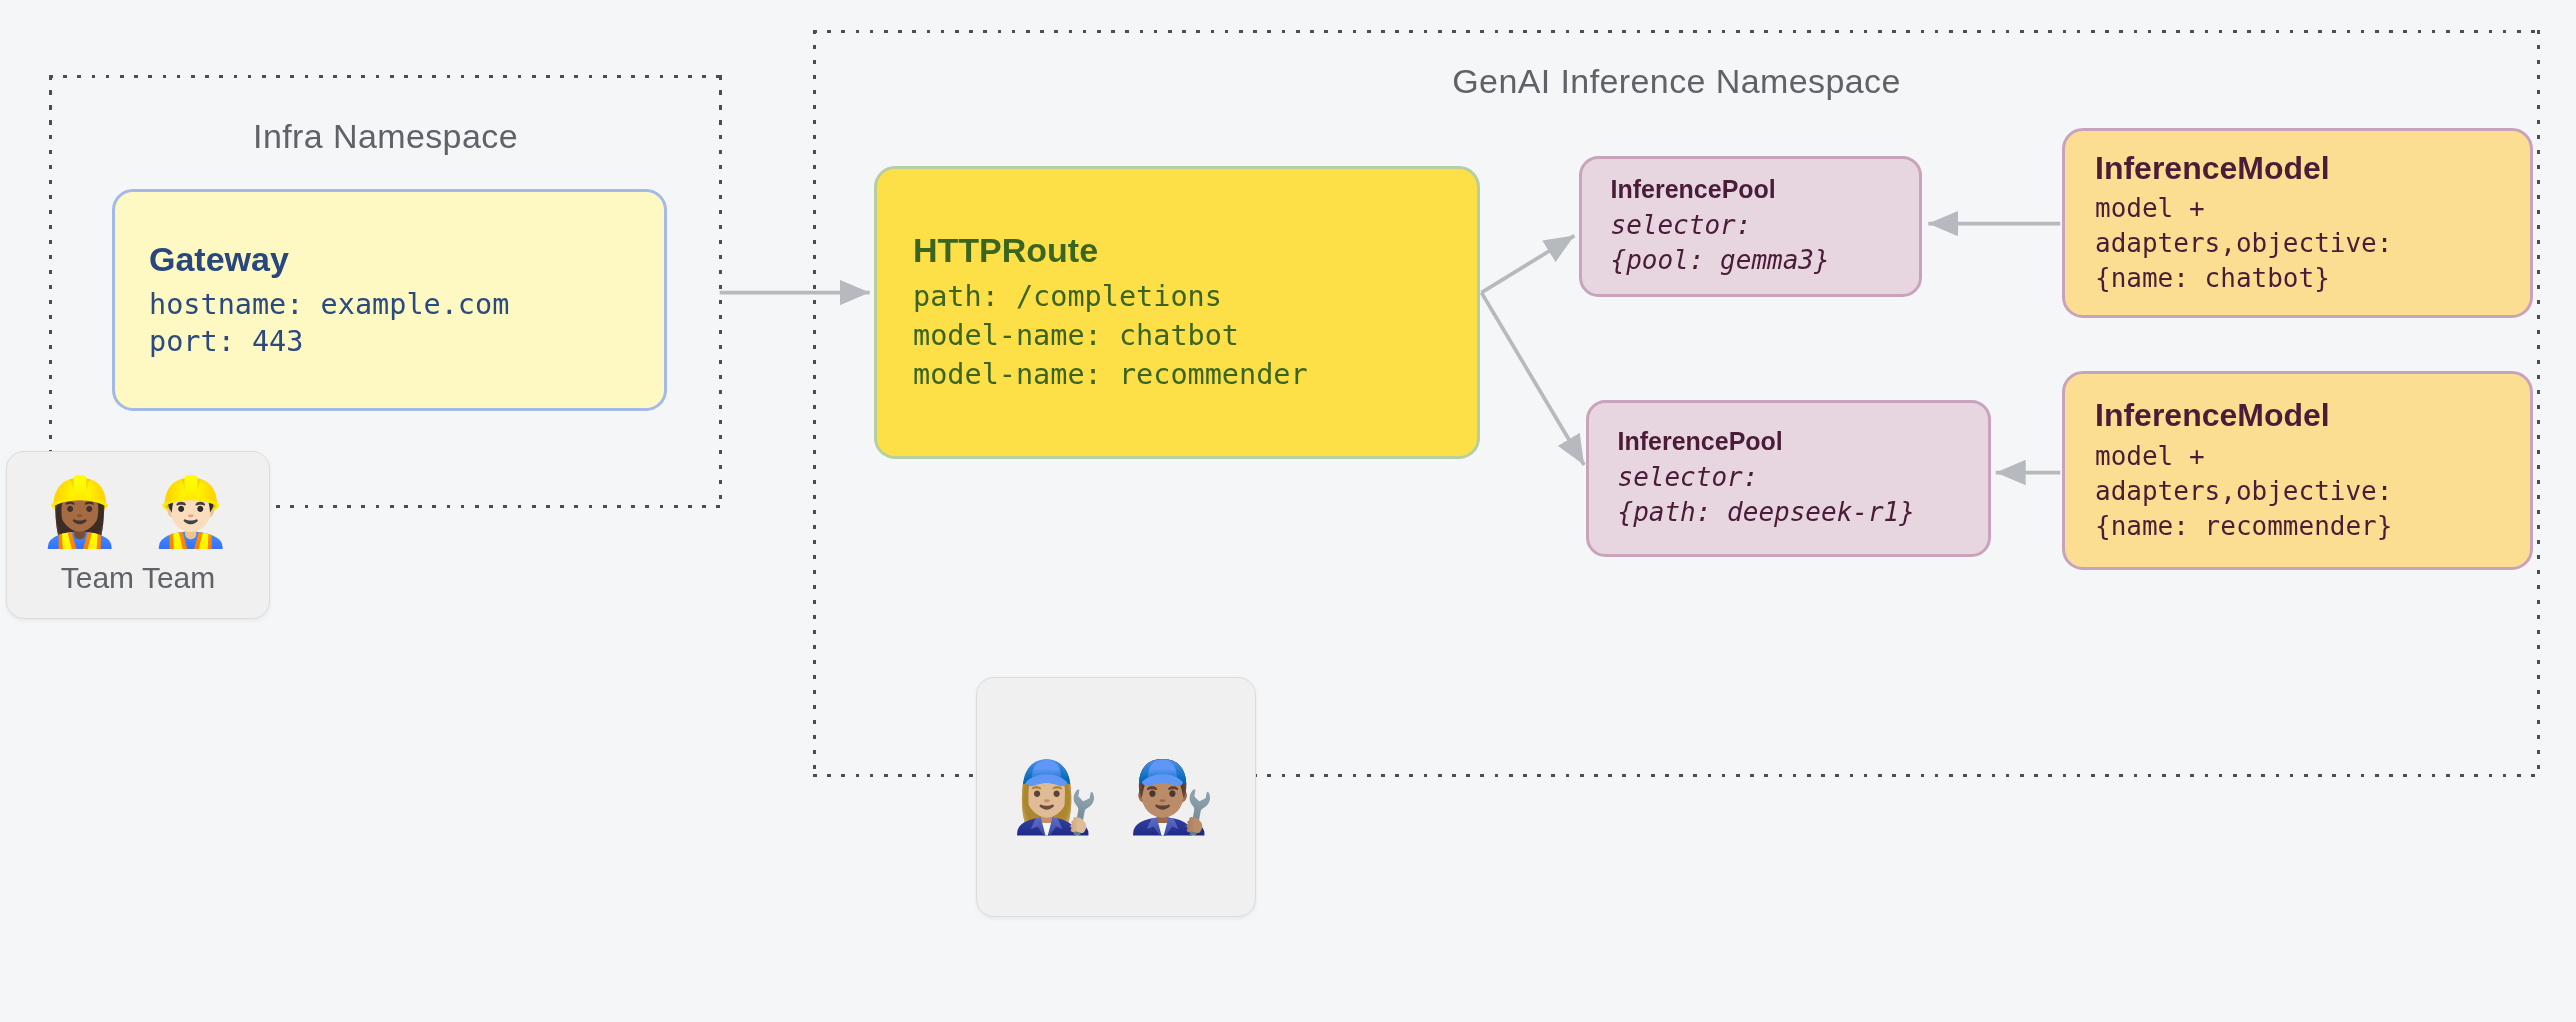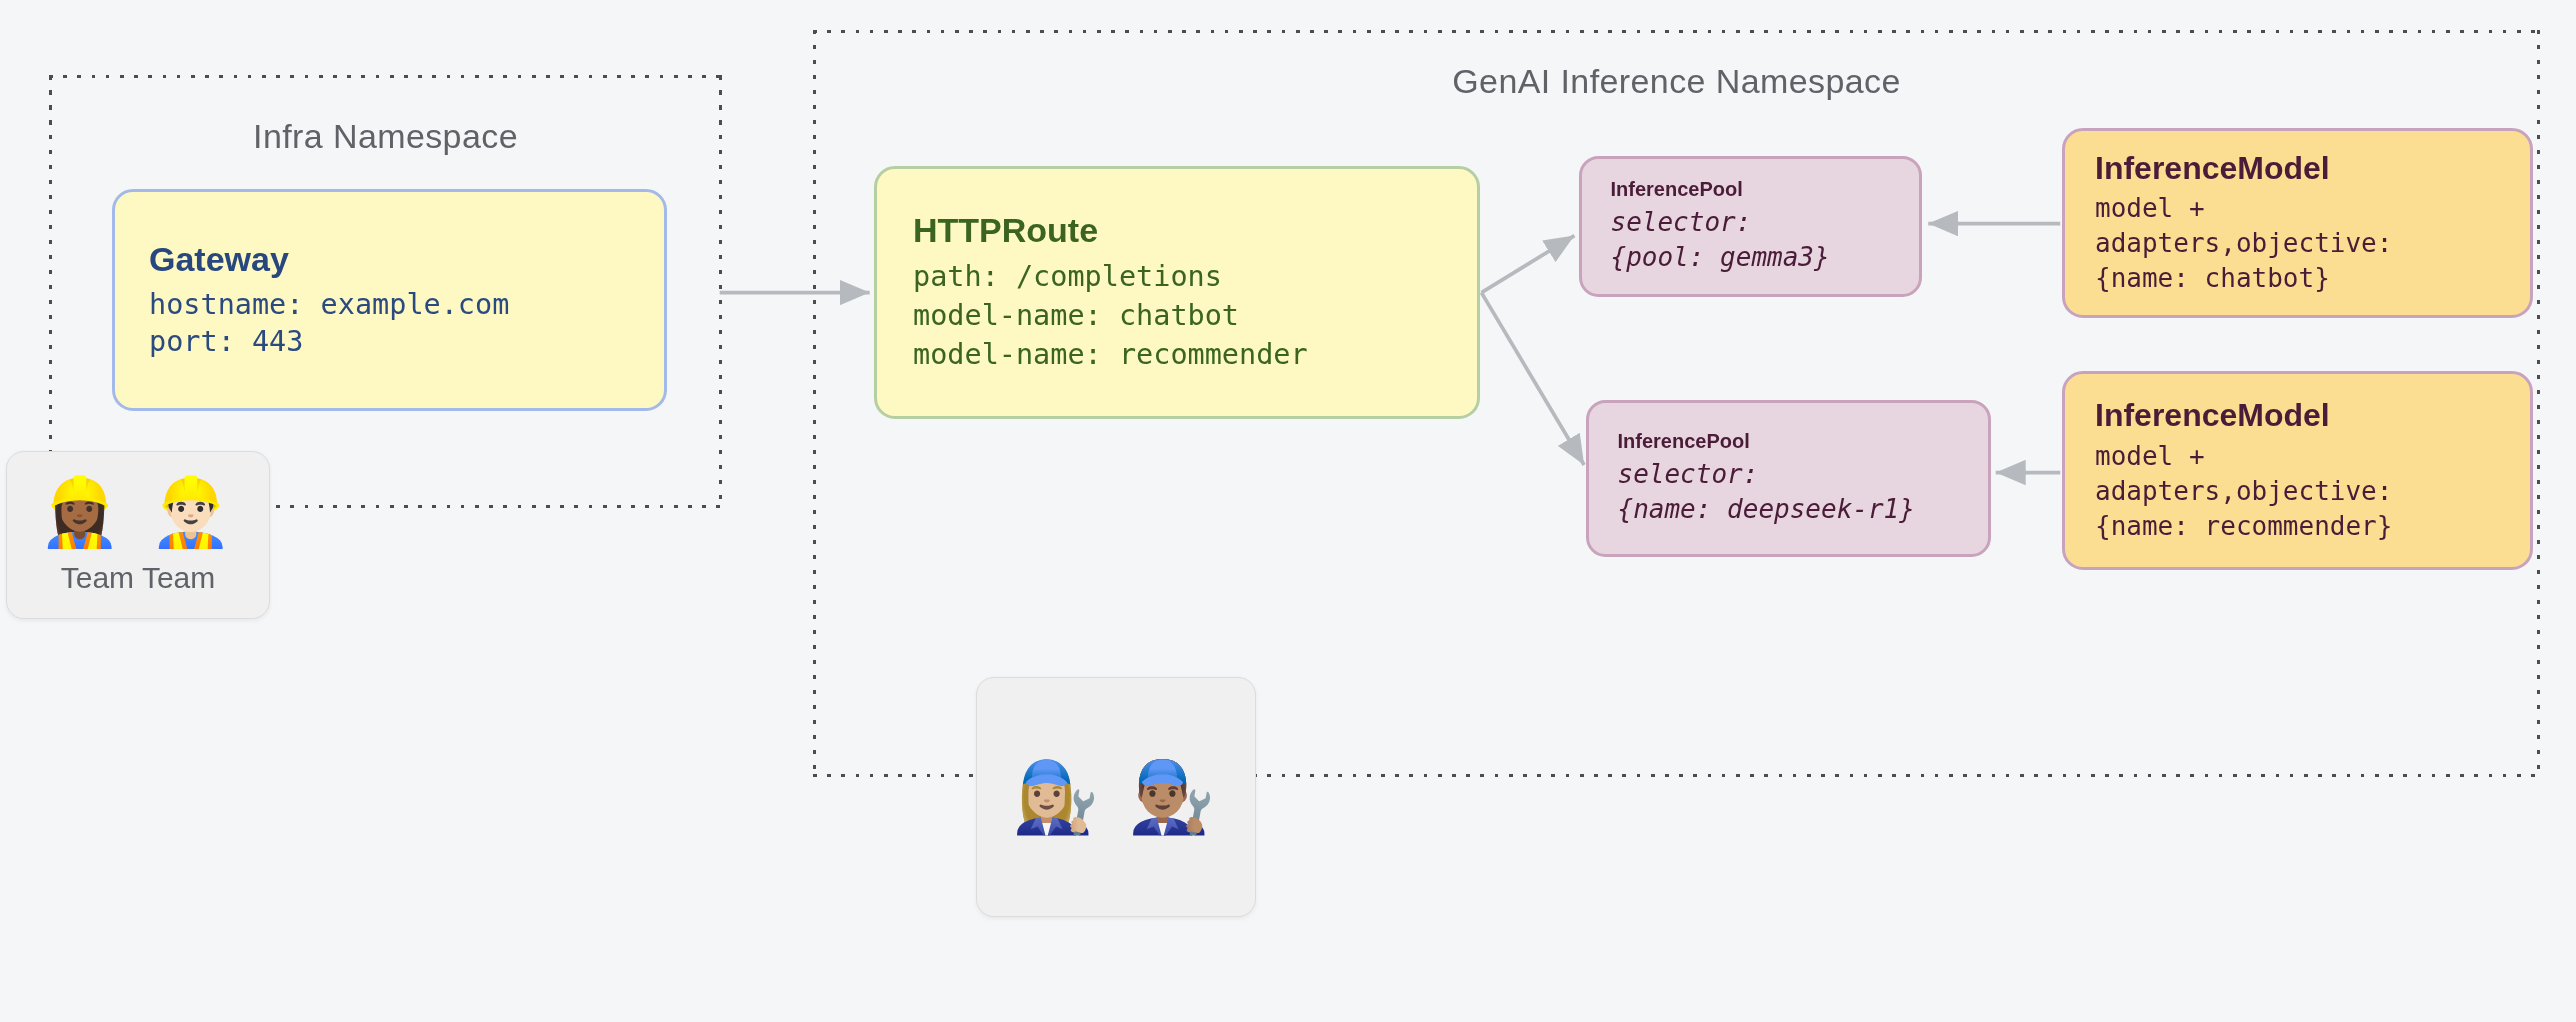--- a/index.html
+++ b/index.html
@@ -46,33 +46,33 @@
   }
 
   .node-gateway {
     left: 112px; top: 189px; width: 555px; height: 222px;
     background: #fef9c3; border: 3.7px solid #a3b9ea; padding: 0 30px 0 34px;
   }
   .node-gateway .node-title { color: #27477e; font-size: 34px; }
   .node-gateway .mono { color: #2b4a80; font-size: 28.5px; line-height: 37px; }
 
   .node-httproute {
-    left: 874px; top: 166px; width: 606px; height: 253px;
-    background: #fef9c3; border: 3.7px solid #b5cfa2; padding: 0 30px 0 36px;
+    left: 874px; top: 166px; width: 606px; height: 293px;
+    background: #fde047; border: 3.7px solid #b5cfa2; padding: 0 30px 0 36px;
   }
   .node-httproute .node-title { color: #3a6420; font-size: 34px; }
   .node-httproute .mono { color: #3a6420; font-size: 28.5px; line-height: 39px; }
 
   .node-pool {
     background: #e7d6e0; border: 3.7px solid #c9a3bc; padding: 0 22.5px 0 28.5px;
     border-radius: 19.5px;
   }
   .node-pool-1 { left: 1579px; top: 156px; width: 343px; height: 141px; }
   .node-pool-2 { left: 1586px; top: 400px; width: 405px; height: 157px; }
-  .node-pool .node-title { color: #4a1c38; font-size: 20px; margin-bottom: 4.5px; }
+  .node-pool .node-title { color: #4a1c38; font-size: 25px; margin-bottom: 4.5px; }
   .node-pool .mono { color: #4a1c38; font-size: 26px; line-height: 35px; font-style: italic; }
 
   .node-model {
     background: #fbde92; border: 3.7px solid #c7a3bf; padding: 0 22.5px 0 30px;
     border-radius: 21px;
   }
   .node-model-1 { left: 2062px; top: 128px; width: 471px; height: 190px; }
   .node-model-2 { left: 2062px; top: 371px; width: 471px; height: 199px; }
   .node-model .node-title { color: #4a1c38; font-size: 32px; margin-bottom: 4.5px; }
   .node-model .mono { color: #4a1c38; font-size: 26px; line-height: 35px; }
@@ -140,21 +140,21 @@
 
   <div class="node node-pool node-pool-1">
     <div class="node-title">InferencePool</div>
     <div class="mono">selector:</div>
     <div class="mono">{pool: gemma3}</div>
   </div>
 
   <div class="node node-pool node-pool-2">
     <div class="node-title">InferencePool</div>
     <div class="mono">selector:</div>
-    <div class="mono">{name: deepseek-r1}</div>
+    <div class="mono">{path: deepseek-r1}</div>
   </div>
 
   <div class="node node-model node-model-1">
     <div class="node-title">InferenceModel</div>
     <div class="mono">model +</div>
     <div class="mono">adapters,objective:</div>
     <div class="mono">{name: chatbot}</div>
   </div>
 
   <div class="node node-model node-model-2">

